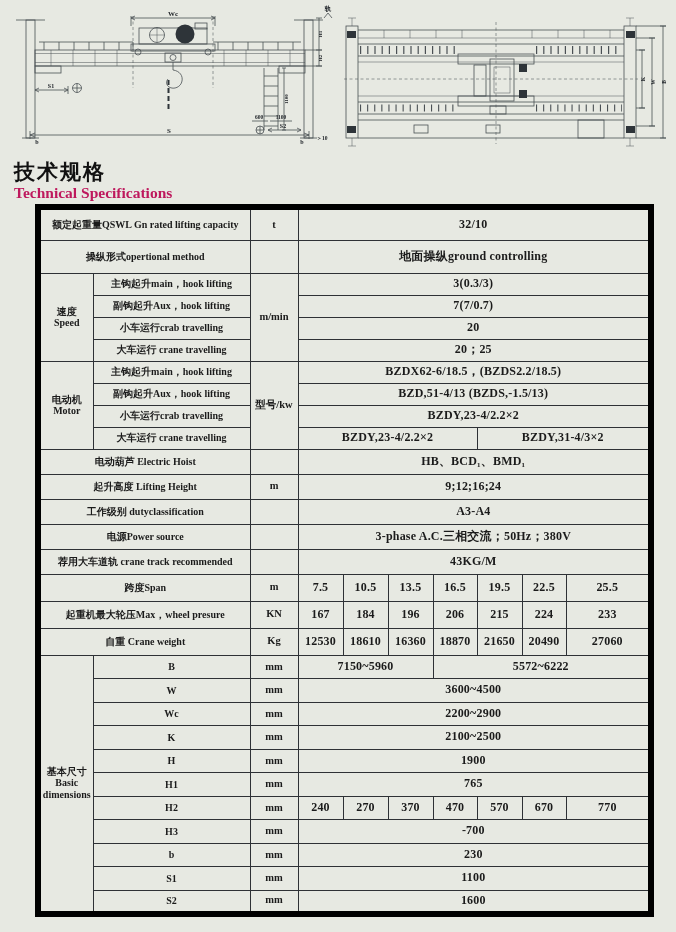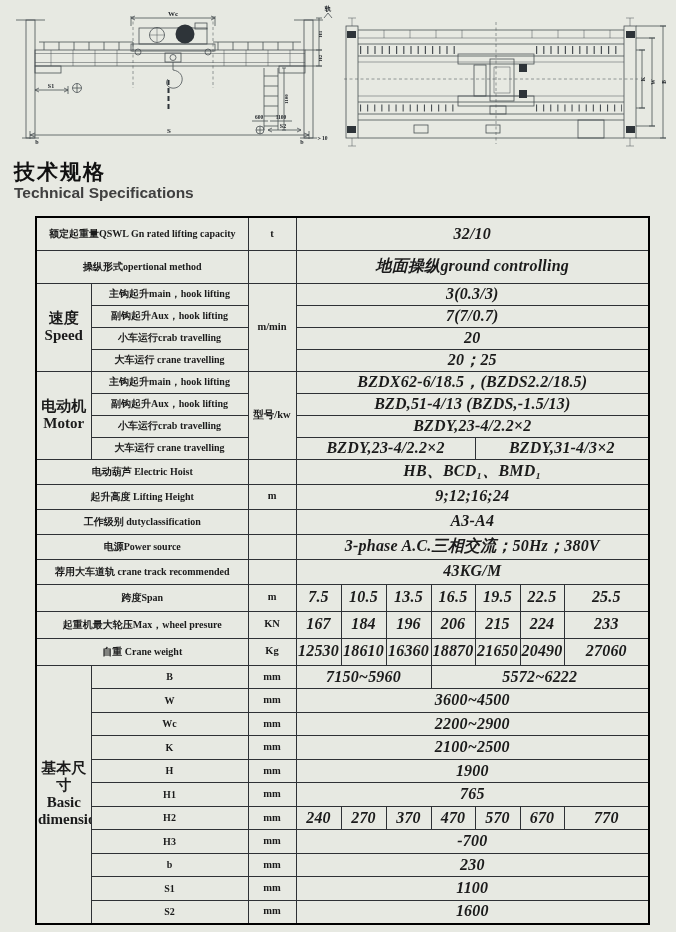--- a/index.html
+++ b/index.html
@@ -20,39 +20,39 @@
   svg .fill{fill:#2e3439;stroke:none;}
   svg text{fill:#22262b;stroke:none;font-family:"Liberation Serif",serif;font-weight:bold;}
   
   .title-zh{
     position:absolute;left:14px;top:158px;
     font-family:"DejaVu Sans",sans-serif;
     font-size:21px;font-weight:bold;letter-spacing:2px;color:#111;
   }
   .title-en{
     position:absolute;left:14px;top:184px;
-    font-size:15.5px;font-weight:bold;color:#404040;
-    font-family:Liberation Sans, sans-serif;
+    font-size:15.5px;font-weight:bold;color:#be185d;
+    font-family:Liberation Serif, serif;
   }
   
   table.spec{
-    position:absolute;left:35px;top:216px;width:613px;
+    position:absolute;left:35px;top:204px;width:613px;
     border-collapse:collapse;table-layout:fixed;
-    border:2px solid #000000;
+    border:6px solid #000000;
   }
   table.spec td{
     border:1px solid #2e3135;
     text-align:center;vertical-align:middle;
     font-weight:bold;line-height:1.15;
     padding:0 1px;overflow:hidden;
   }
-  td.group{white-space:pre-line;font-size:15px;line-height:1.25;}
+  td.group{white-space:pre-line;font-size:10px;line-height:1.25;}
   td.label{font-size:10px;padding:0 2px;}
   td.unit{font-size:10.5px;}
-  td.val{font-size:16px;letter-spacing:.2px;font-style:italic;}
+  td.val{font-size:12px;letter-spacing:.2px;}
 </style>
 </head>
 <body>
 
 <svg id="front" class="drawing" width="330" height="152" viewBox="0 0 330 152">
 
   <g>
     <rect x="20" y="16" width="9" height="118"></rect>
       <path d="M10 16 H39"></path>
     <rect x="298" y="16" width="9" height="118"></rect>

